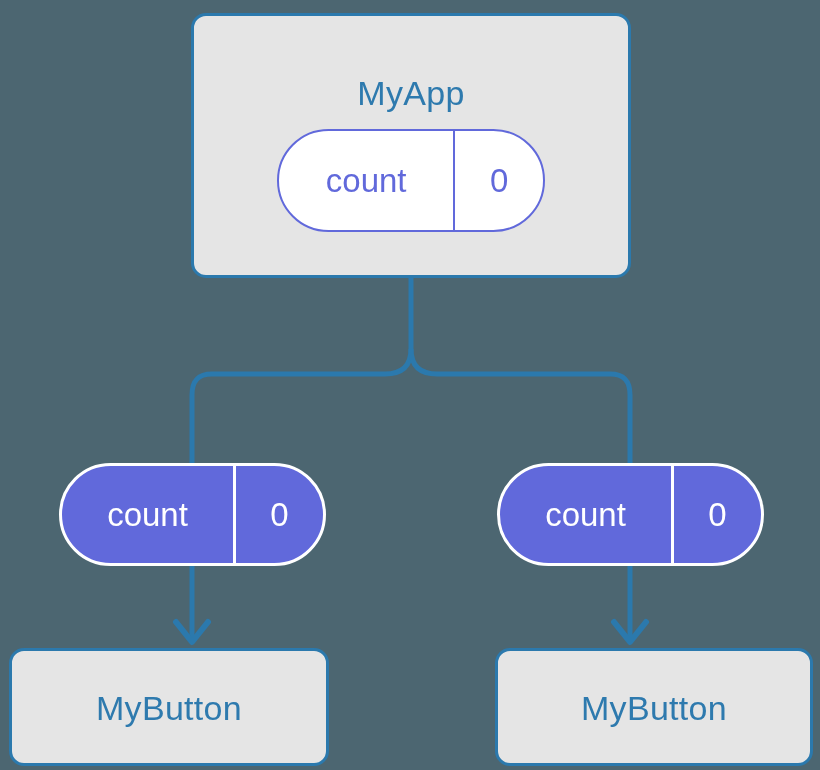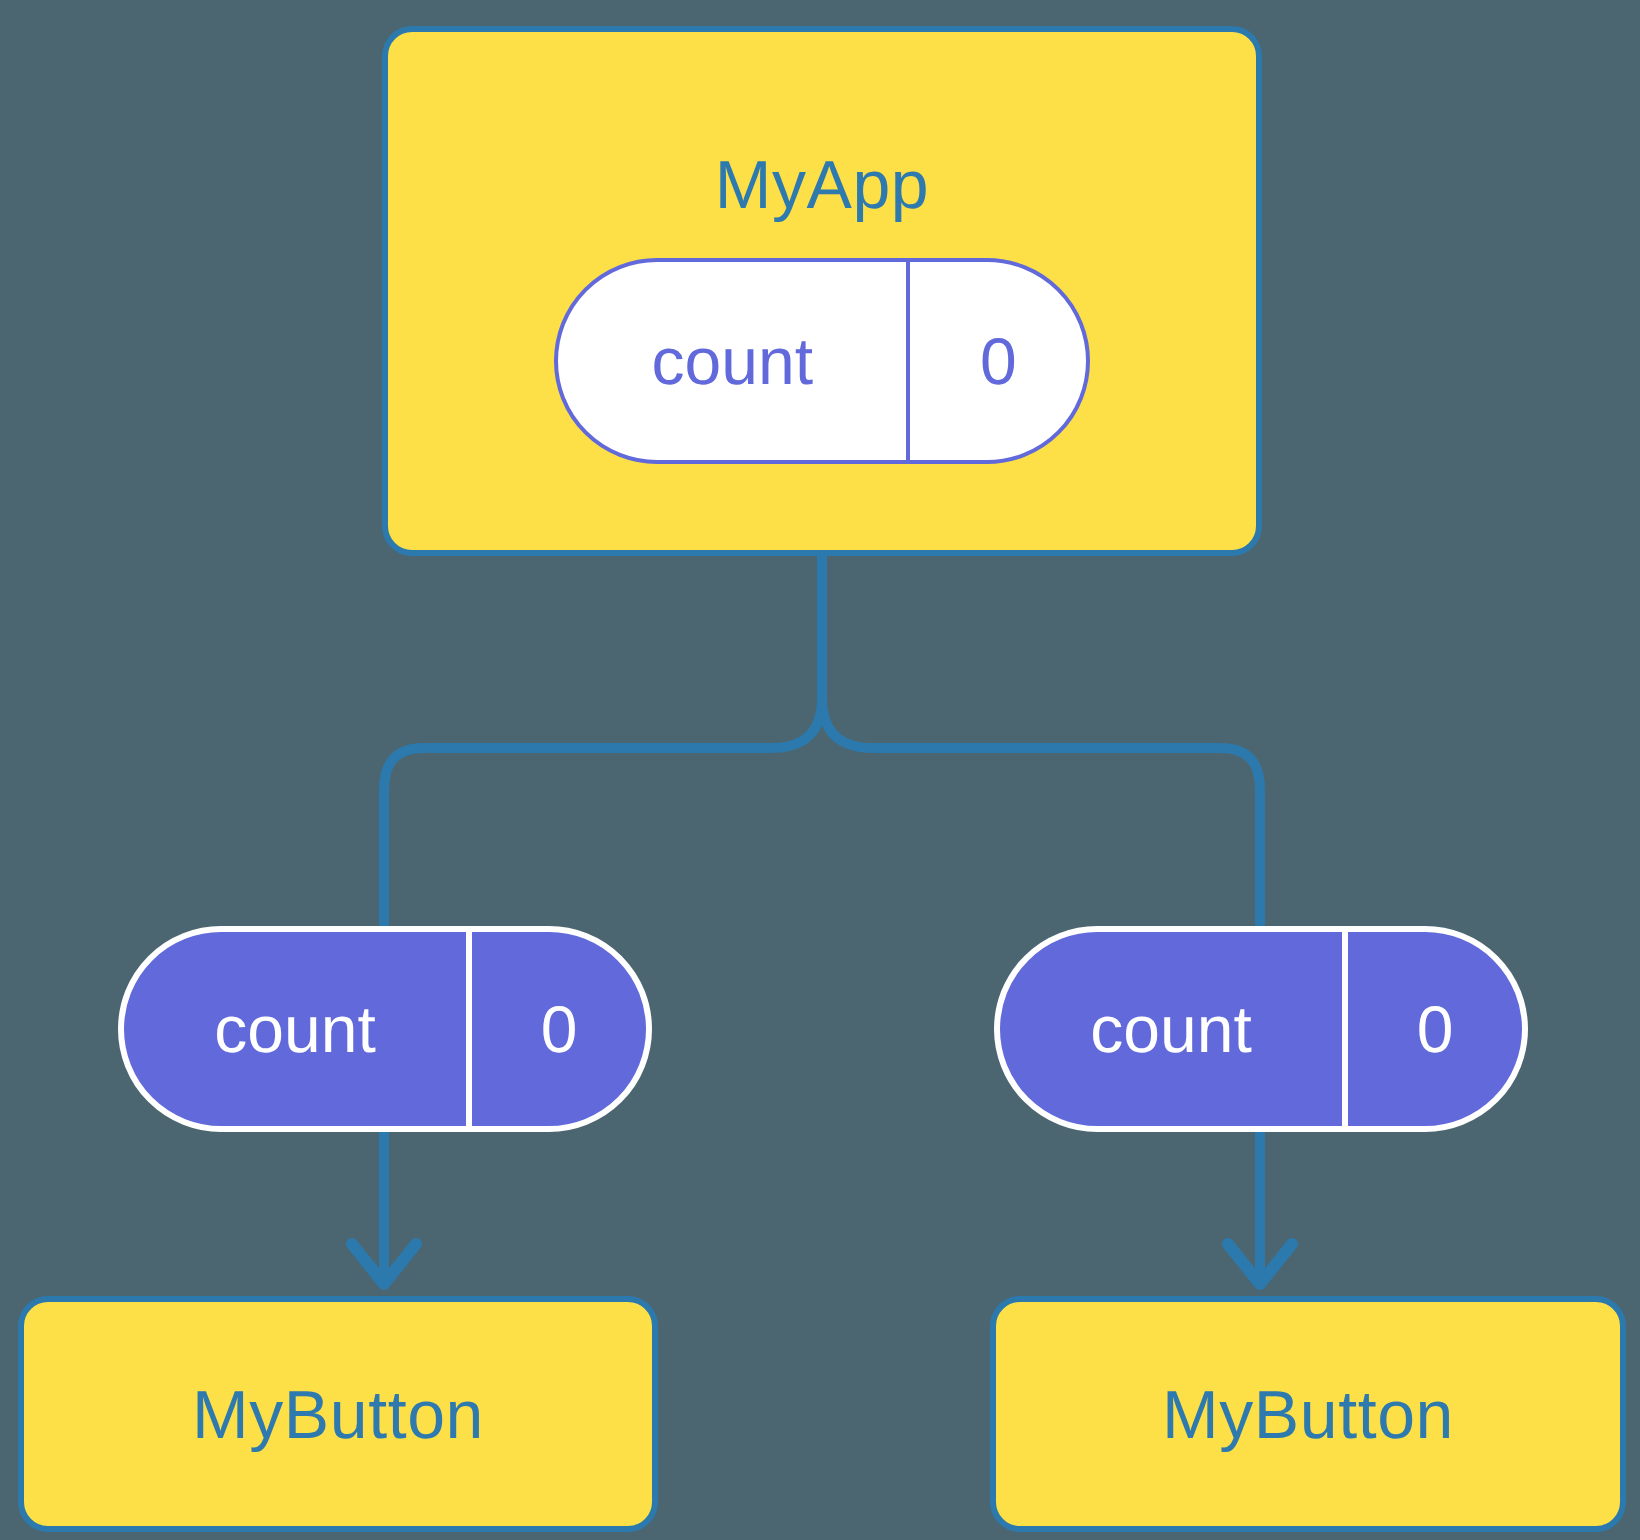--- a/index.html
+++ b/index.html
@@ -26,21 +26,21 @@
     left: 0;
     top: 0;
     width: 820px;
     height: 770px;
     pointer-events: none;
   }
 
   
   .component-box {
     position: absolute;
-    background: #fde047;
+    background: #e5e5e5;
     border: 3px solid #2b79ad;
     border-radius: 15px;
     box-sizing: border-box;
   }
   .component-title {
     position: absolute;
     left: 0;
     right: 0;
     text-align: center;
     color: #2e7aae;

